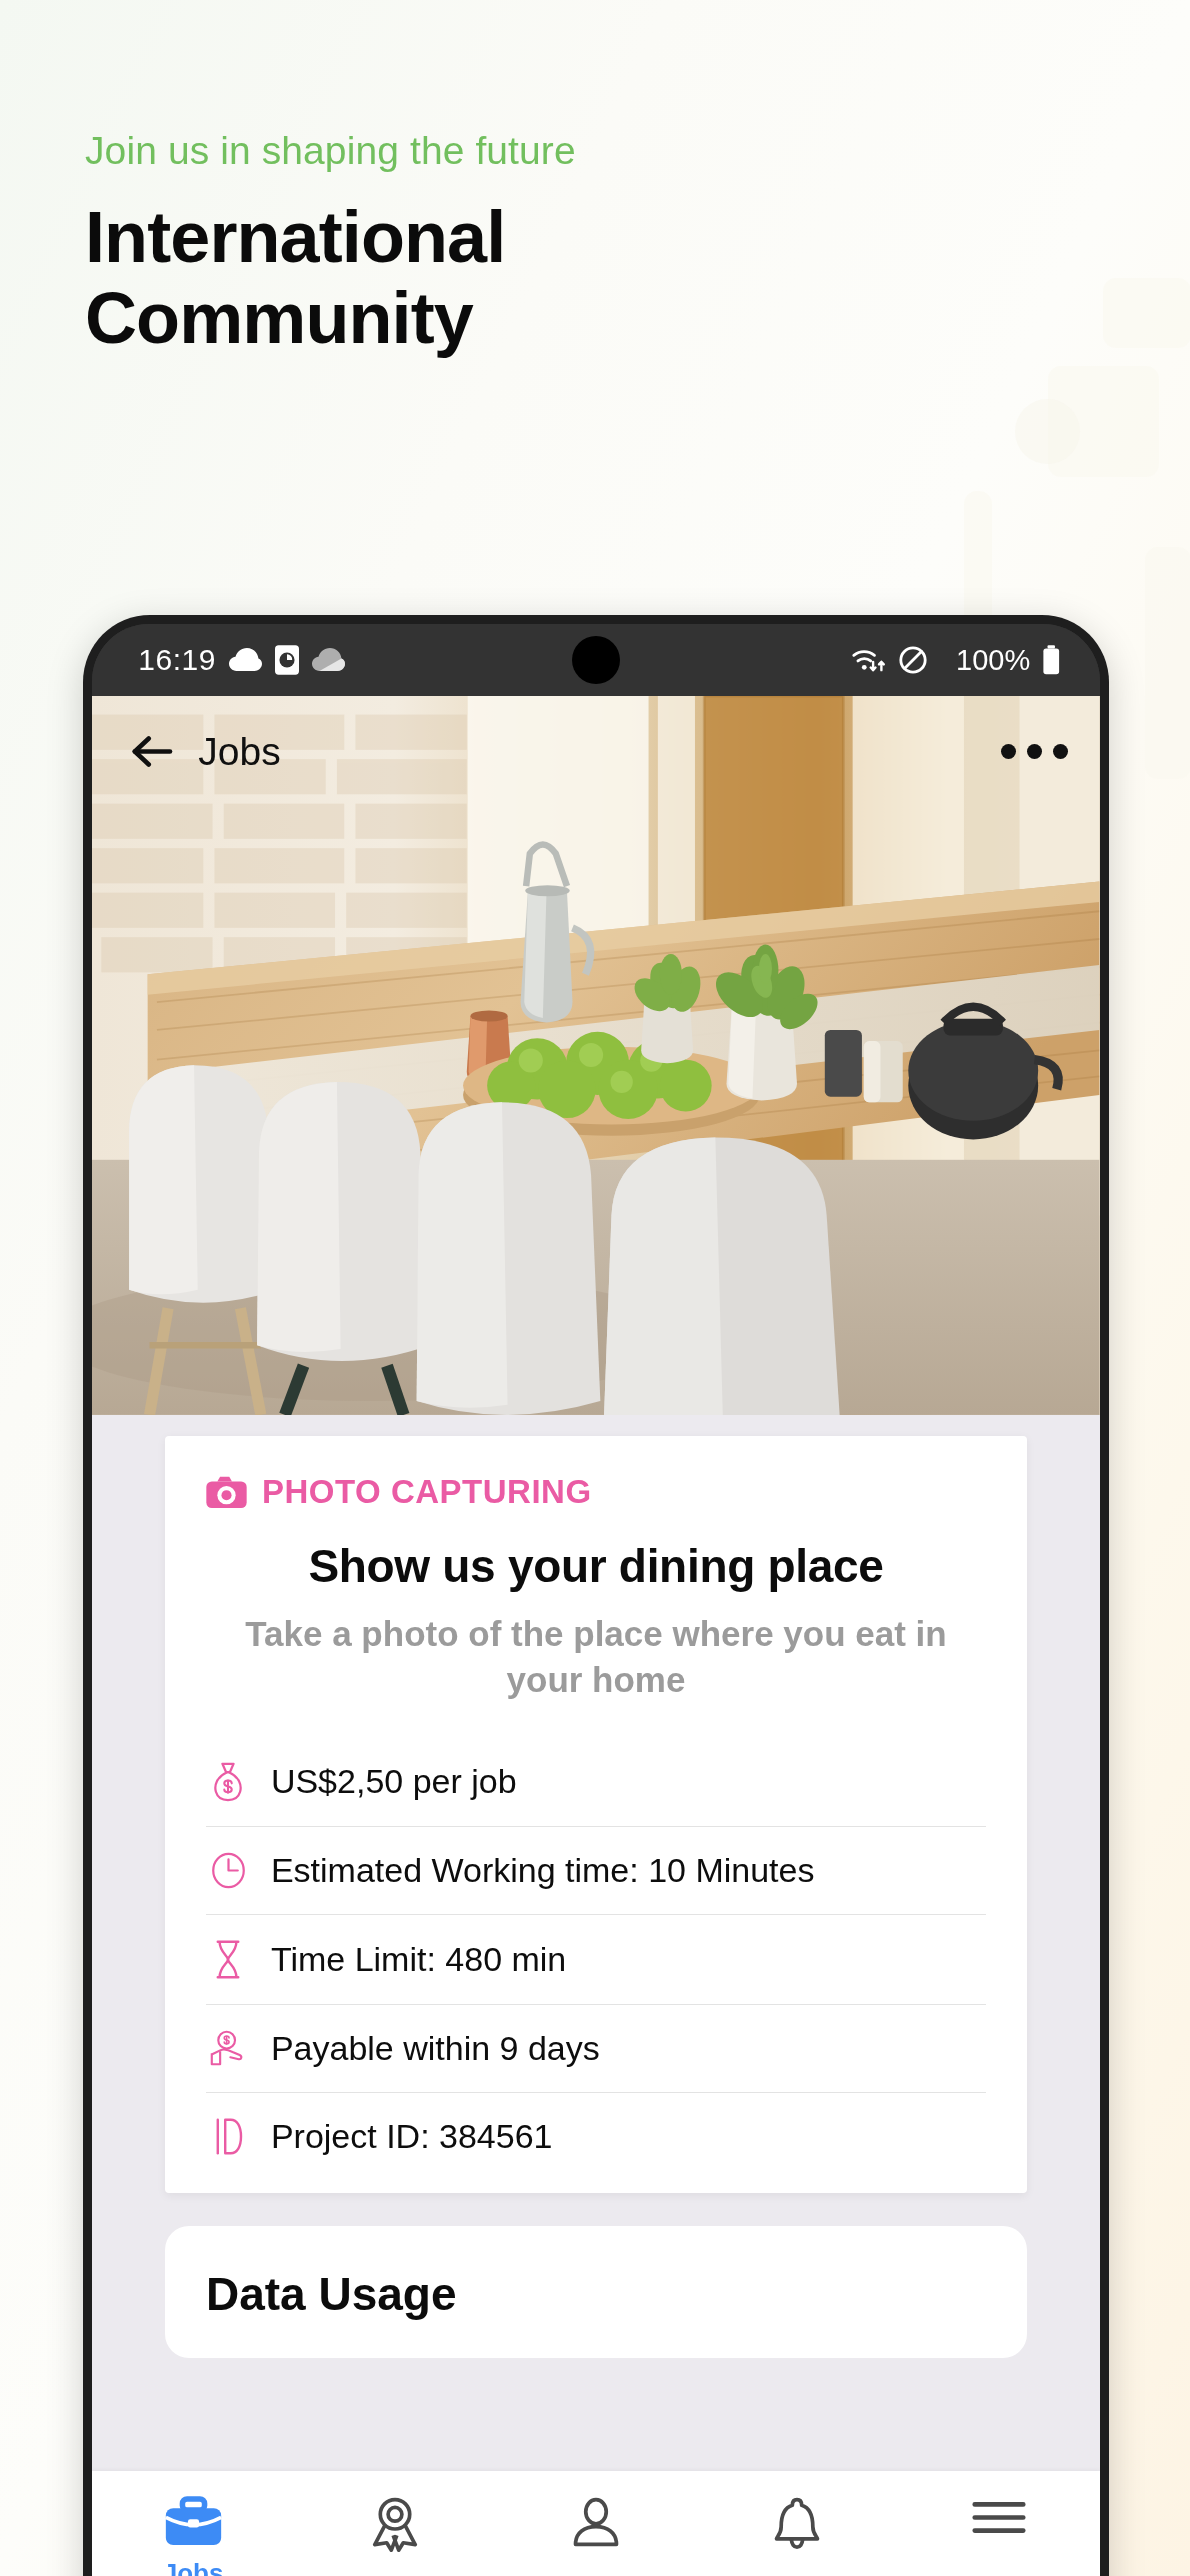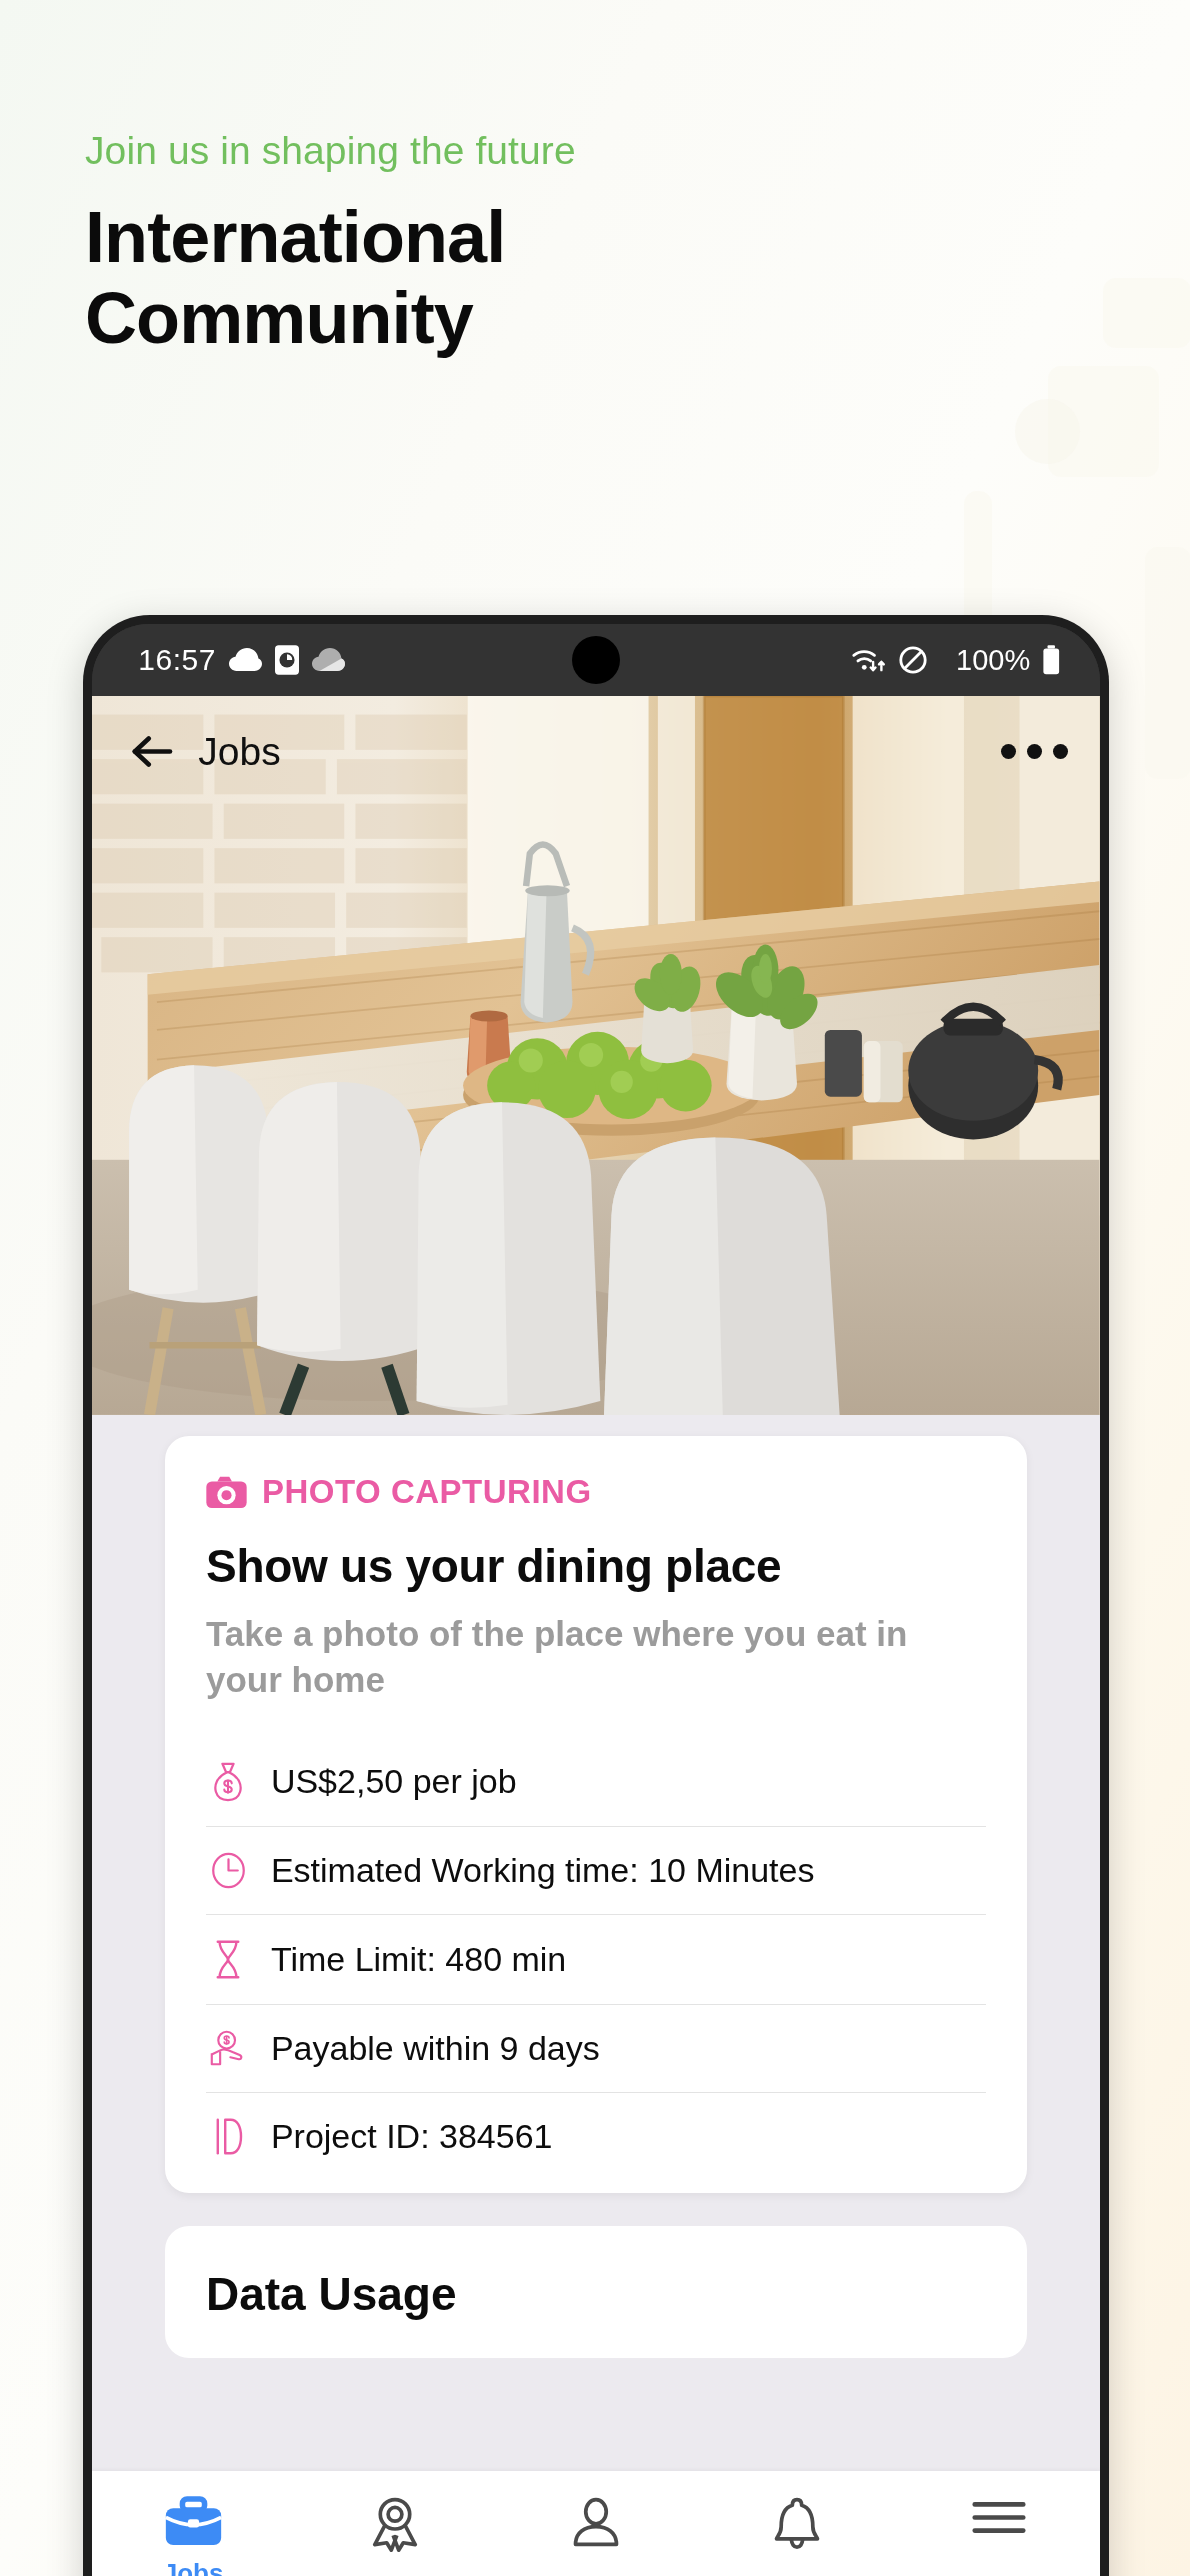--- a/index.html
+++ b/index.html
@@ -130,23 +130,24 @@
   .dots { display:flex; gap: 11px; align-items:center; }
   .dot { width: 15px; height: 15px; border-radius: 50%; background: #111; }
 
   
   .card {
     position: relative;
     margin: 0 auto;
     margin-top: 20.4px;
     width: 862px;
     background: #ffffff;
-    border-radius: 24px;
+    border-radius: 4px;
     padding: 37px 41px 32px 41px;
     box-shadow: 0 2.8px 9.3px rgba(0,0,0,.06);
+    text-align: center;
   }
   .kicker {
     display: flex; align-items: center; gap: 15px;
     color: #ea5ba4;
     font-size: 33px;
     font-weight: 700;
     letter-spacing: 0.5px;
   }
   .card-title {
     margin-top: 28px;
@@ -224,21 +225,21 @@
     <div>International</div>
     <div>Community</div>
   </div>
 </div>
 
 <div class="phone">
   <div class="phone-inner">
 
     <div class="statusbar">
       <div class="sb-left">
-        <span class="sb-time">16:57</span>
+        <span class="sb-time">16:19</span>
         <span>
           <svg class="ic" width="33" height="24" viewBox="0 0 36 26">
               <path fill="#fff" d="M27.5 25H8.2C3.7 25 0 21.5 0 17.2c0-4 3.1-7.3 7.1-7.7C8.6 4 13.6 0 19.5 0c6.6 0 12 5 12.6 11.4 2.3.9 3.9 3.1 3.9 5.7 0 3.3-2.7 7.9-8.5 7.9z"></path>
             </svg>
         </span>
         <span>
           <svg class="ic" width="24" height="30" viewBox="0 0 26 32">
             <rect x="0" y="0" width="26" height="32" rx="4" fill="#fff"></rect>
             <circle cx="13" cy="16" r="8.2" fill="#333"></circle>
             <path d="M13 9.8v6.2h5.6a5.6 5.6 0 0 0-5.6-6.2z" fill="#fff"></path>

